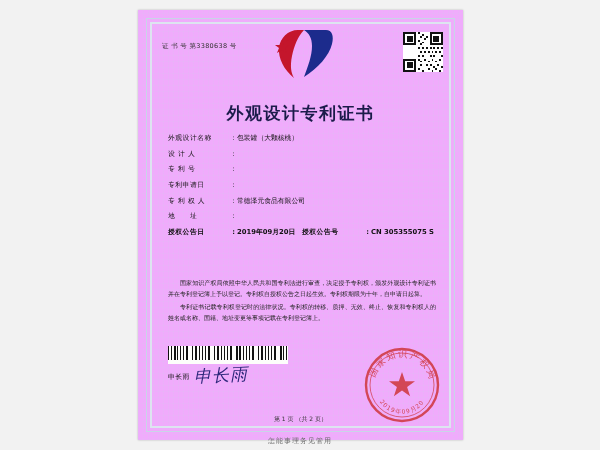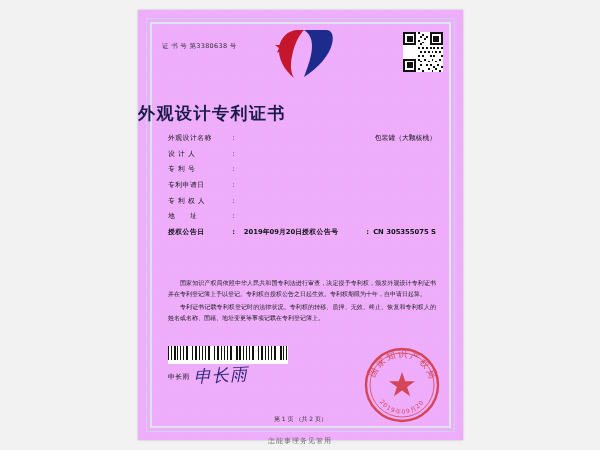--- a/index.html
+++ b/index.html
@@ -58,20 +58,21 @@
     position:absolute;left:118px;top:0px;width:62px;height:52px;
   }
   .qr{
     position:absolute;right:2px;top:4px;width:40px;height:40px;
     background:#fff;
   }
   .qr svg{display:block;}
 
   .title{
     position:absolute;left:0;right:0;top:92px;
+    text-align:center;
     font-family:"DejaVu Sans", sans-serif;
     font-size:17px;font-weight:bold;color:#1b1b4a;
     letter-spacing:1.5px;
   }
 
   
   .fields{
     position:absolute;left:30px;top:124px;width:268px;
     font-size:6.8px;color:#1a1a1a;line-height:1.35;
   }
@@ -80,21 +81,21 @@
     margin-bottom:6.5px;
   }
   .lbl{
     width:62px;flex:0 0 62px;
     text-align:justify;
     letter-spacing:.5px;
     color:#111;
     white-space:nowrap;
   }
   .colon{flex:0 0 7px;text-align:center;}
-  .val{flex:1;color:#111;text-align:right;}
+  .val{flex:1;color:#111;}
   .row.two .val{line-height:1.5;}
   .hsplit{display:flex;width:100%;font-weight:bold;}
   .hsplit .half{flex:1;display:flex;}
   .hsplit .half .lbl{width:62px;flex:0 0 62px;}
 
   
   .legal{
     position:absolute;left:30px;top:268px;width:268px;
     font-size:6px;line-height:1.75;color:#222;
     text-align:justify;
@@ -249,20 +250,21 @@
       </div>
 
       <div class="row">
         <div class="lbl">专利申请日</div>
         <div class="colon">:</div>
       </div>
 
       <div class="row">
         <div class="lbl">专 利 权 人</div>
         <div class="colon">:</div>
+        <div class="val">常德泽元食品有限公司</div>
       </div>
 
       <div class="row two">
         <div class="lbl">地　　址</div>
         <div class="colon">:</div>
       </div>
 
       <div class="row">
         <div class="hsplit">
           <div class="half">

